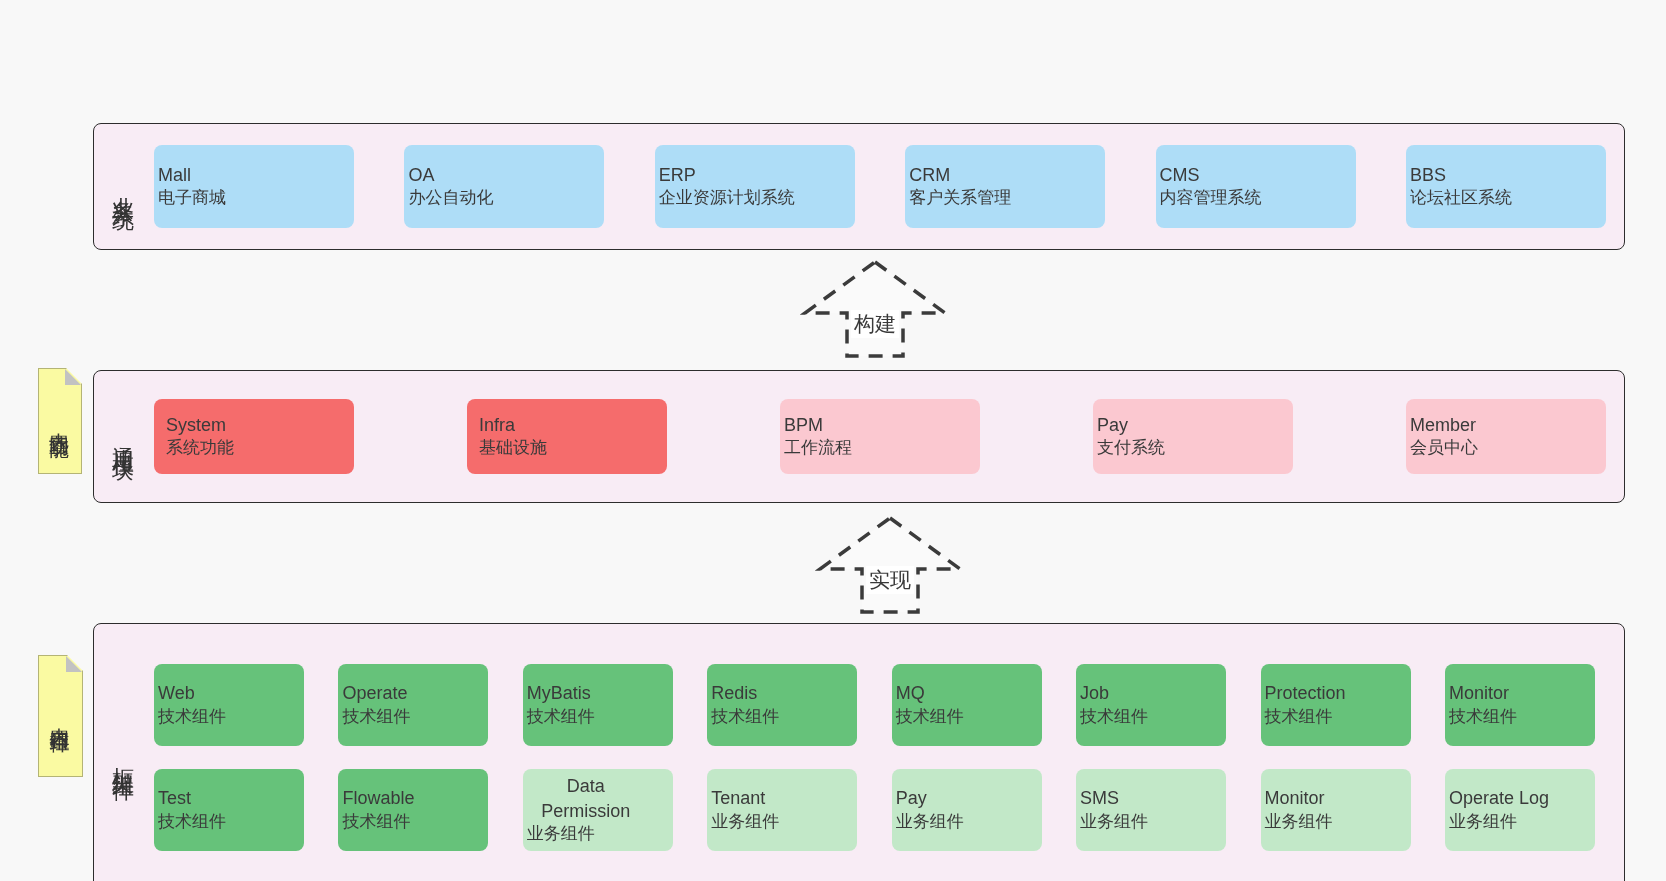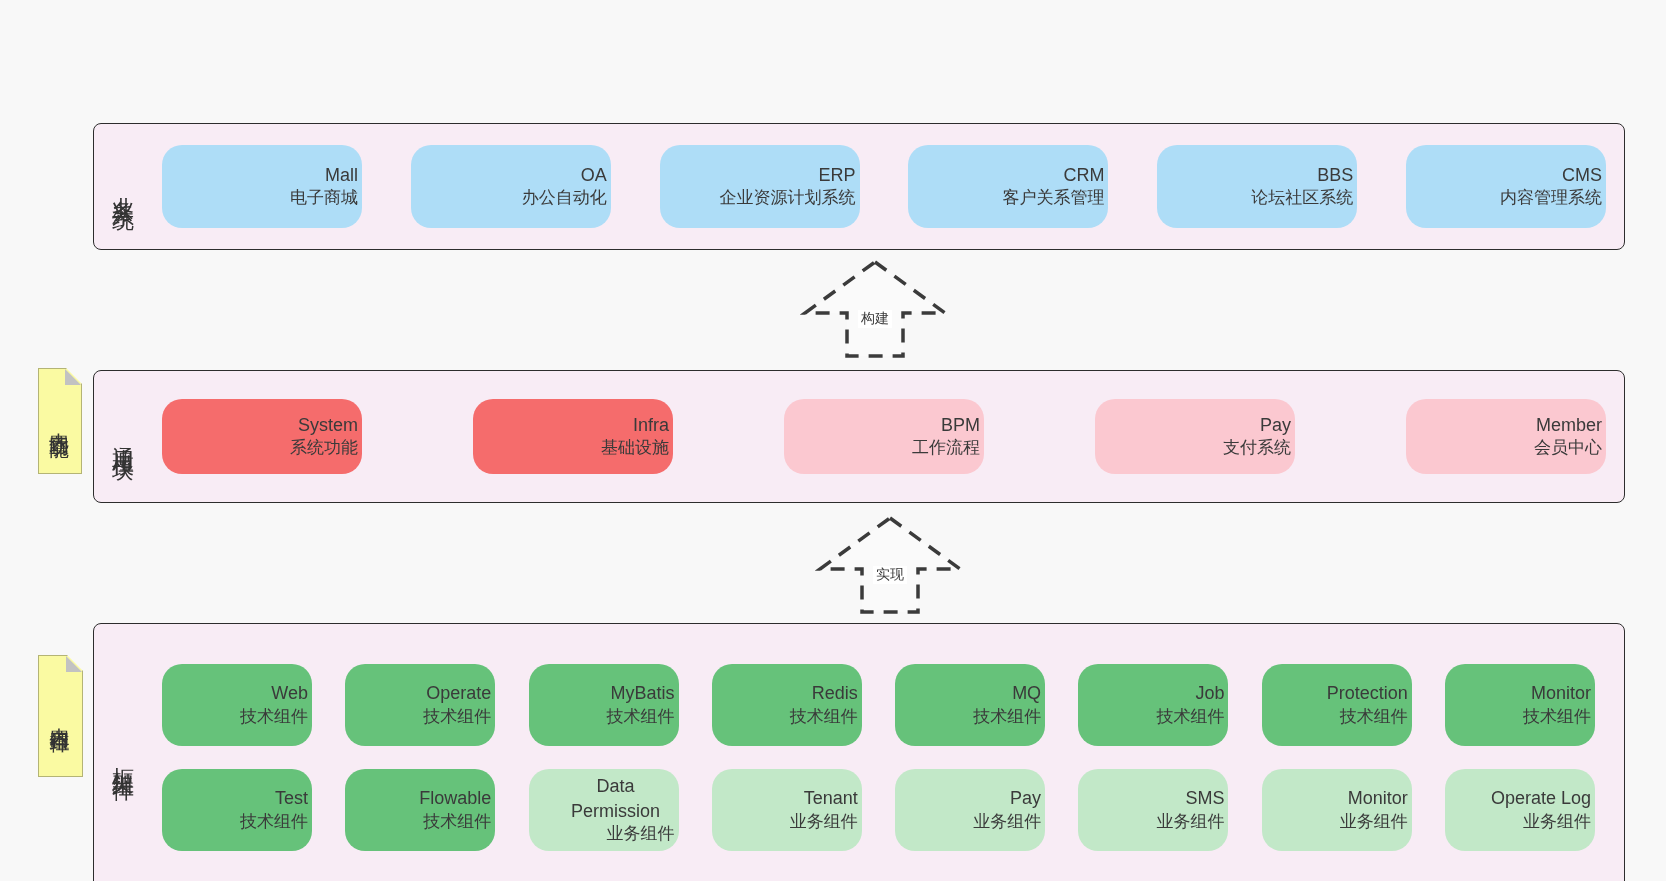--- a/index.html
+++ b/index.html
@@ -30,23 +30,23 @@
   .rows{
     position:absolute;top:0;bottom:0;left:0;right:0;
     display:flex;flex-direction:column;justify-content:center;gap:23px;
     padding:0 18px 0 60px;
   }
   .layer3 .rows{padding-right:29px;}
   .row{display:flex;justify-content:space-between;align-items:center;}
 
   
   .box{
-    display:flex;flex-direction:column;justify-content:center;align-items:flex-end;
-    border-radius:20px;text-align:center;color:var(--c-text,#3a3a3a);
-    box-sizing:border-box;padding:4px;margin-left:8px;
+    display:flex;flex-direction:column;justify-content:center;align-items:flex-start;
+    border-radius:8px;text-align:center;color:var(--c-text,#3a3a3a);
+    box-sizing:border-box;padding:4px;
   }
   .layer1 .box{width:200px;height:83px;}
   .layer2 .box{width:200px;height:75px;}
   .layer3 .box{width:150px;height:82px;}
   .box-name{font-size:18px;line-height:1.35;}
   .box-desc{font-size:17px;line-height:1.35;}
   .layer3 .box-name{max-width:118px;}
   .box.blue{background:var(--c-blue,#aeddf7);}
   .box.red{background:var(--c-red,#f56c6c);padding-left:12px;}
   .box.pink{background:var(--c-pink,#fbc8d0);}
@@ -73,21 +73,21 @@
     font-size:20px;letter-spacing:2px;color:#333;white-space:nowrap;
   }
 
   
   .arrow{position:absolute;width:150px;height:102px;}
   .arrow1{left:800px;top:258px;}
   .arrow2{left:815px;top:514px;}
   .arrow svg{position:absolute;left:0;top:0;}
   .arrow-label{
     position:absolute;left:50%;top:52px;transform:translateX(-50%);
-    background:#ffffff;padding:0 3px;font-size:14px;color:#3a3a3a;white-space:nowrap;
+    background:#ffffff;padding:0 3px;font-size:21px;color:#3a3a3a;white-space:nowrap;
   }
 </style>
 </head>
 <body>
 
 <div class="canvas">
 
   <section class="layer layer1">
     <div class="panel">
       <div class="panel-label">业务系统</div>
@@ -103,26 +103,26 @@
             </div>
             <div class="box blue">
               <div class="box-name">ERP</div>
               <div class="box-desc">企业资源计划系统</div>
             </div>
             <div class="box blue">
               <div class="box-name">CRM</div>
               <div class="box-desc">客户关系管理</div>
             </div>
             <div class="box blue">
+              <div class="box-name">CMS</div>
+              <div class="box-desc">内容管理系统</div>
+            </div>
+            <div class="box blue">
               <div class="box-name">BBS</div>
               <div class="box-desc">论坛社区系统</div>
-            </div>
-            <div class="box blue">
-              <div class="box-name">CMS</div>
-              <div class="box-desc">内容管理系统</div>
             </div>
           </div>
         </div>
     </div>
   </section>
 
   <div class="arrow arrow1">
     <svg width="150" height="102" viewBox="0 0 150 102">
       <path d="M75 4 L145 55 L103 55 L103 98 L47 98 L47 55 L5 55 Z" fill="#fafafa" stroke="#3b3b3b" stroke-width="3.5" stroke-dasharray="14 10"></path>
     </svg>

